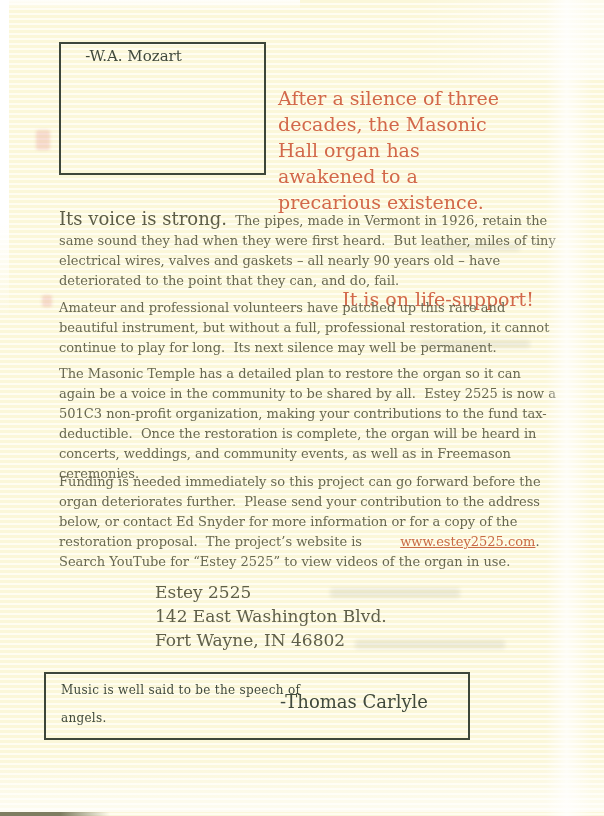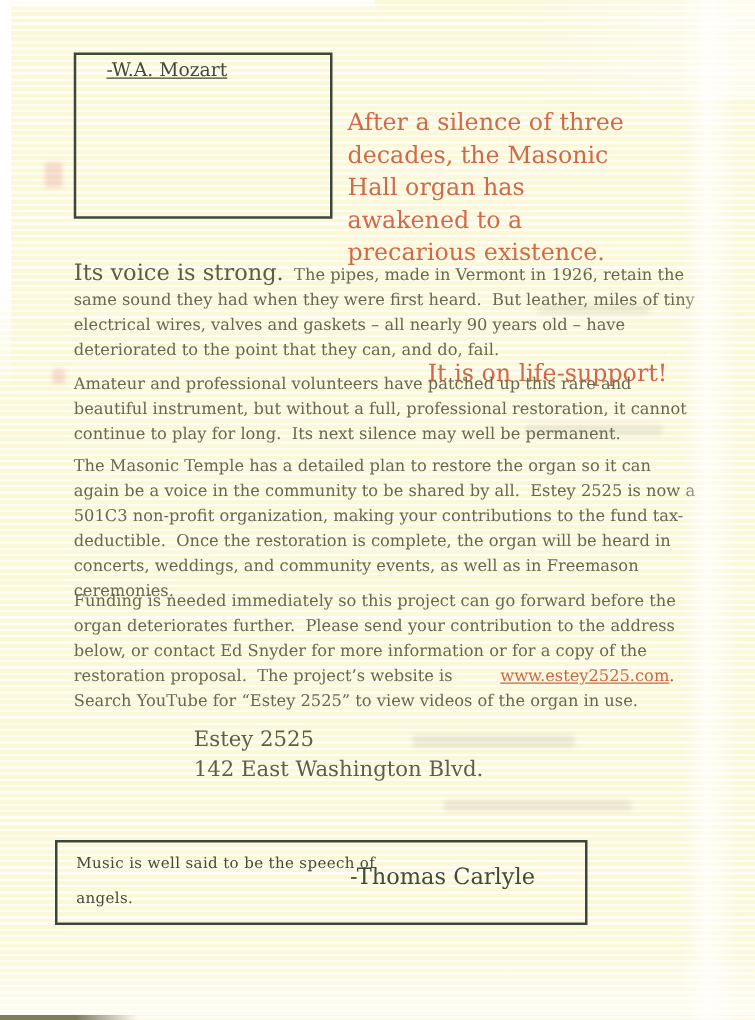--- a/index.html
+++ b/index.html
@@ -39,21 +39,21 @@
   .mozart-text {
     margin:6px 6px 0 14px;
     font-size:20px; line-height:25px;
     letter-spacing:.3px;
     color:#414a3c;
     white-space:pre;
   }
   .mozart-attr {
     margin-top:3px; padding-right:58px;
     text-align:center;
-    font-size:15px; color:#414a3c;text-decoration:underline;
+    font-size:15px; color:#414a3c;
   }
   .carlyle-box { left:44px; top:672px; width:422px; height:64px; }
   .carlyle-text {
     margin:2px 0 0 15px;
     font-size:12px; line-height:28px;
     letter-spacing:.3px;
     color:#414a3c;
     white-space:pre;
   }
   .carlyle-attr {
@@ -124,20 +124,21 @@
 
   <div class="body-par par-4"><span>Funding is needed immediately so this project can go forward before the
 organ deteriorates further.  Please send your contribution to the address
 below, or contact Ed Snyder for more information or for a copy of the
 restoration proposal.  The project’s website is </span><a class="site-link">www.estey2525.com</a><span>.
 Search YouTube for “Estey 2525” to view videos of the organ in use.</span></div>
 
   <div class="address">
     <div>Estey 2525</div>
     <div>142 East Washington Blvd.</div>
+    <div>Fort Wayne, IN  46802</div>
   </div>
 
   <div class="quote-box carlyle-box">
     <div class="carlyle-text">Music is well said to be the speech of
 angels.</div>
     <div class="carlyle-attr">-Thomas Carlyle</div>
   </div>
 
   <div class="overlay edge-left"></div>
   <div class="overlay edge-top"></div>

